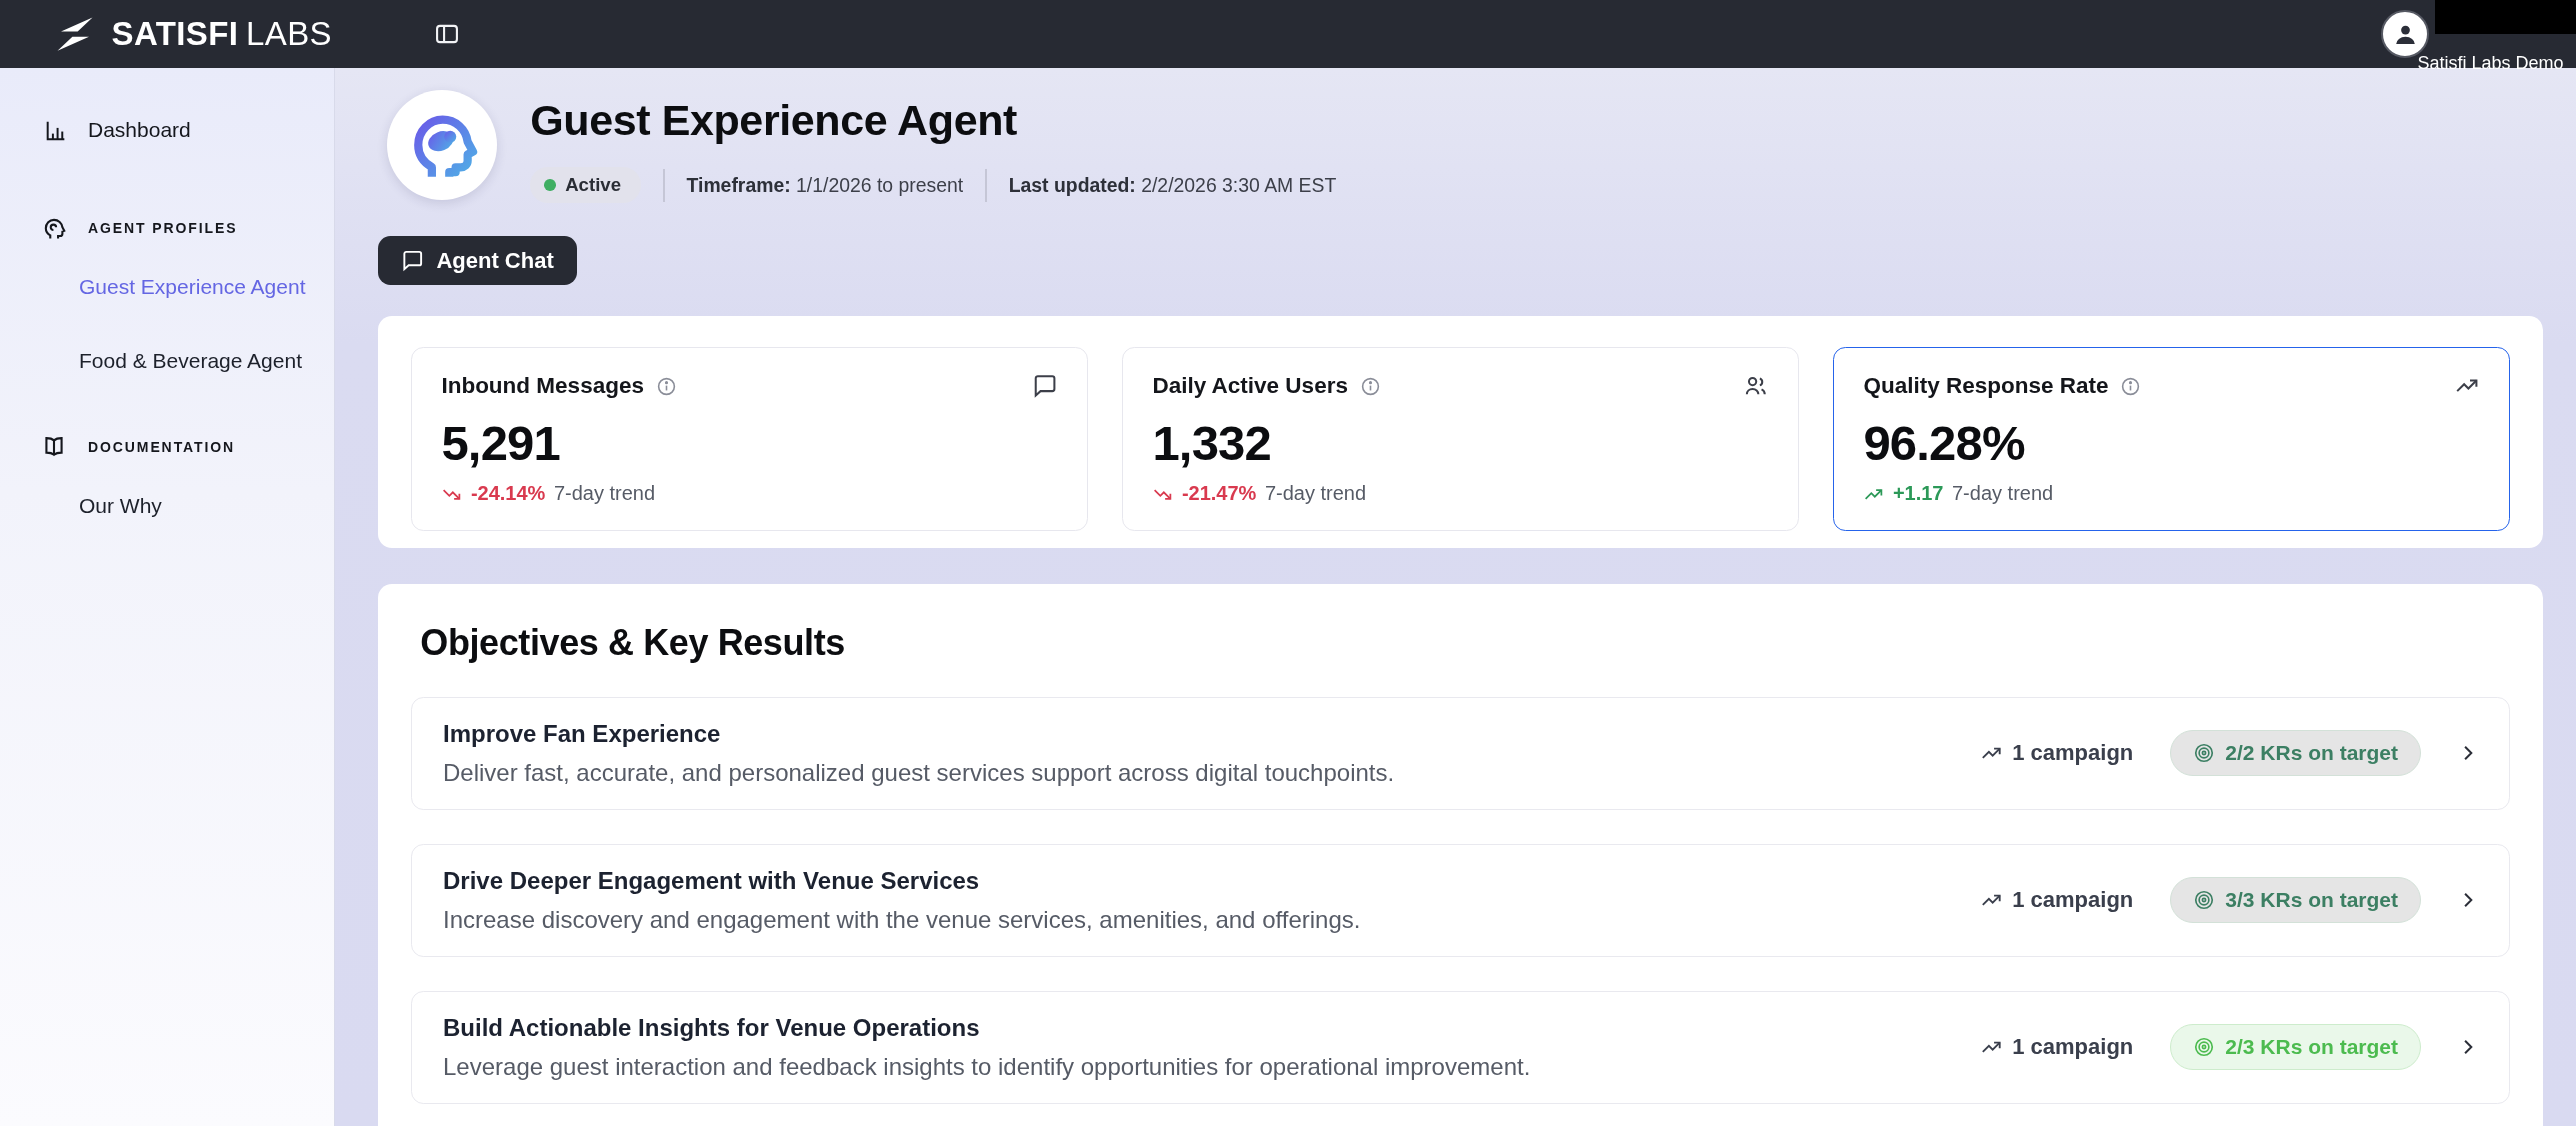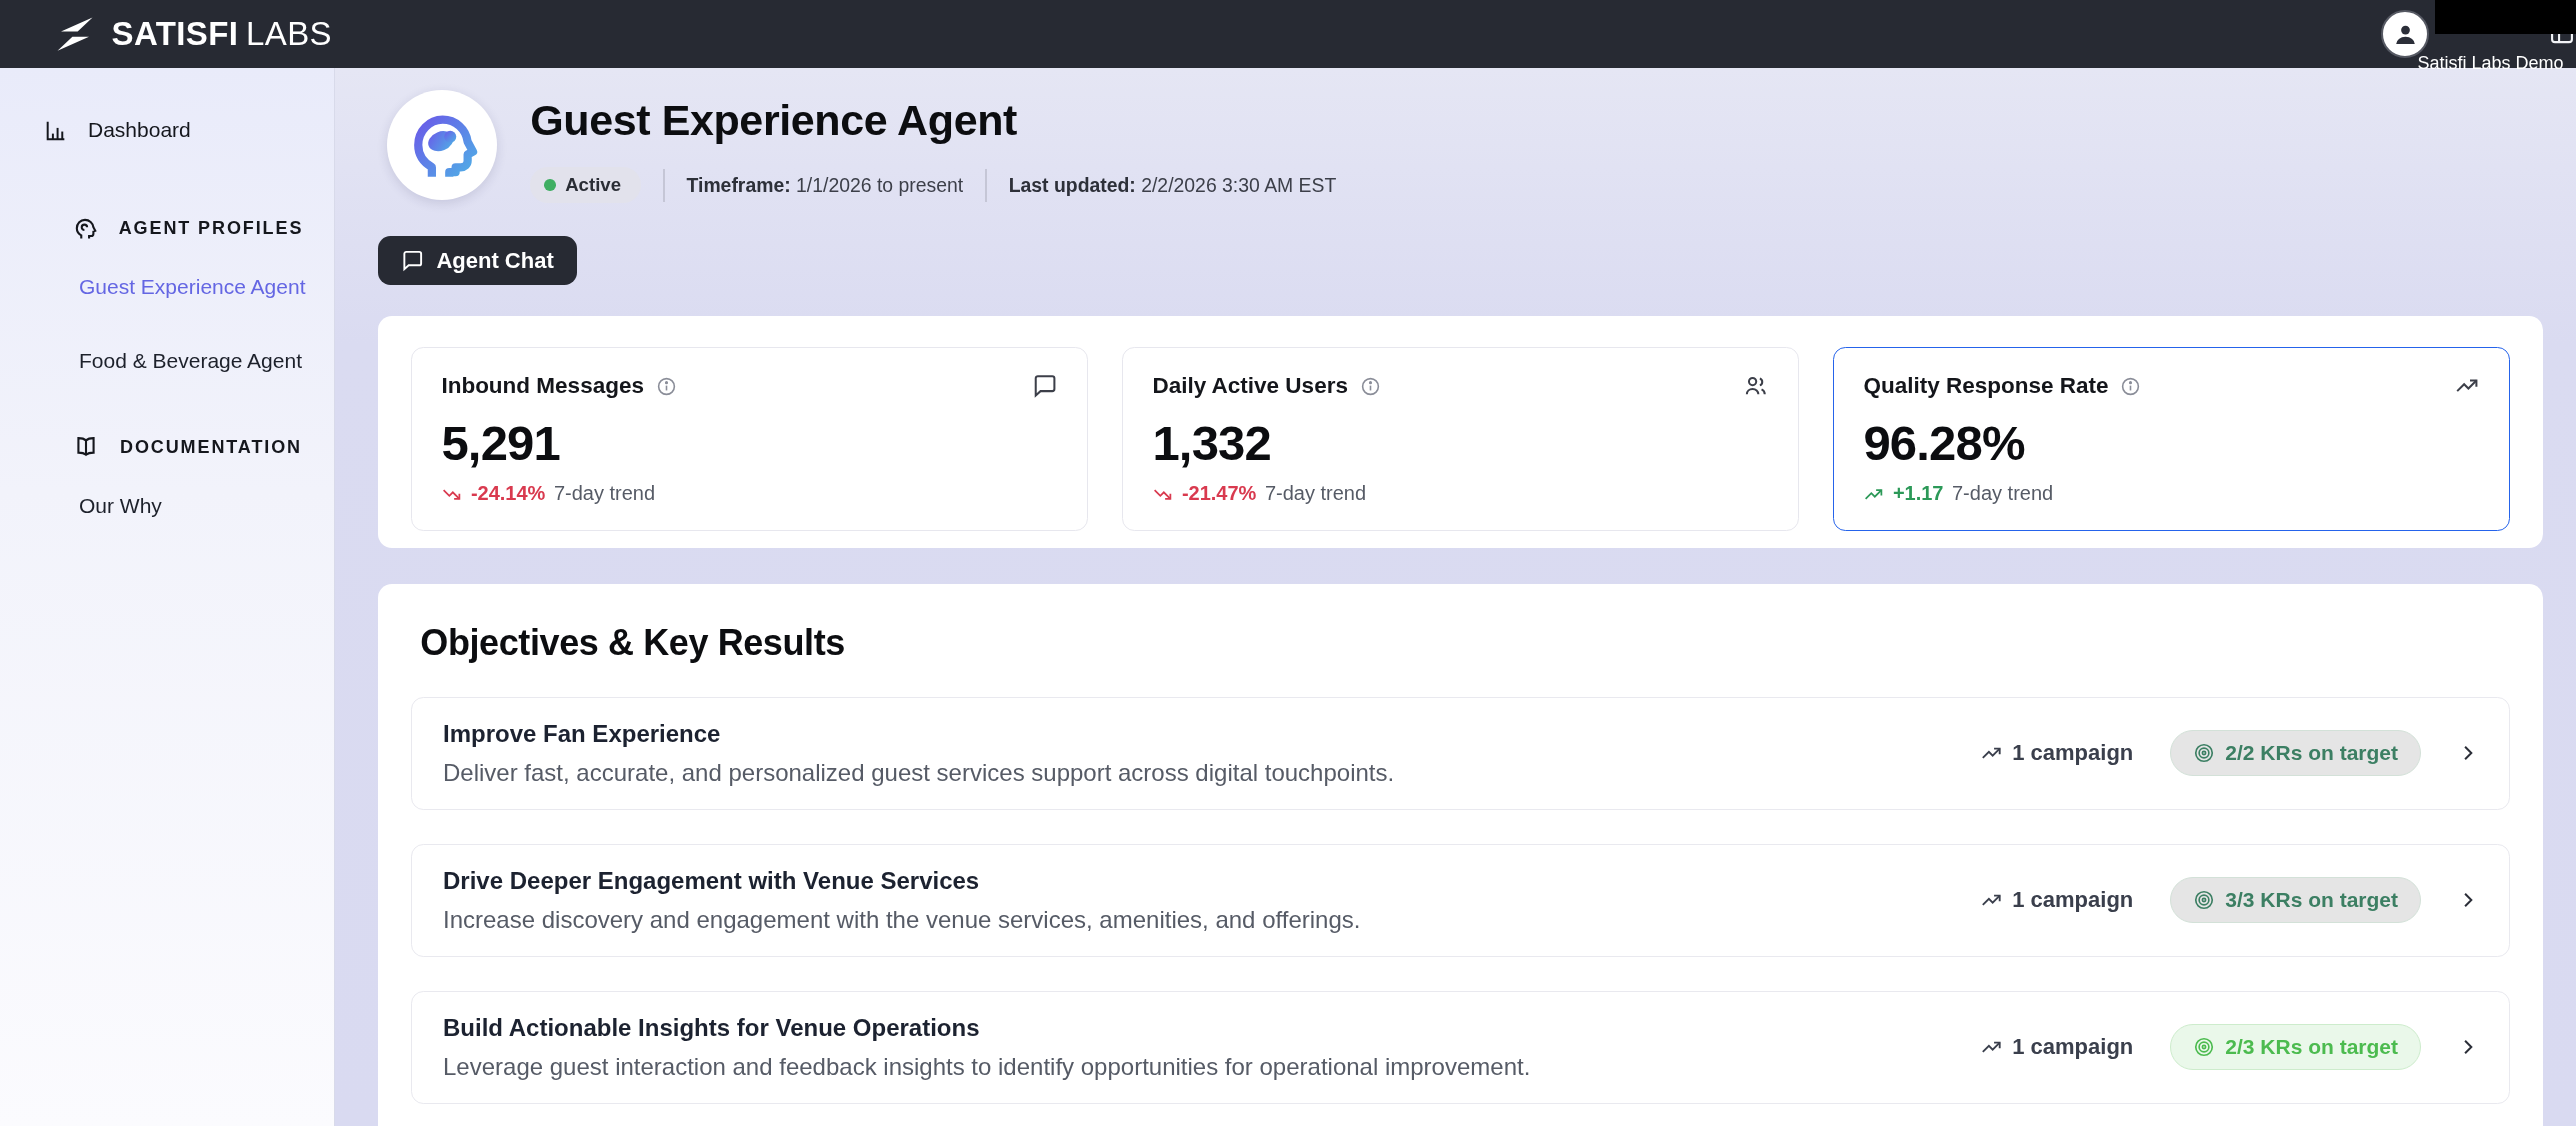--- a/index.html
+++ b/index.html
@@ -1,40 +1,40 @@
 <!DOCTYPE html>
 <html style="font-size:12.4px"><head>
 <meta charset="utf-8">
 <style>
   * { margin:0; padding:0; box-sizing:border-box; }
   html,body { width:2576px; height:1127px; overflow:hidden; font-family:"Liberation Sans", sans-serif; background:#d9daf1; }
 
   
-  .topbar { position:relative; height:68px; background:#272a33; display:flex; align-items:center; padding-left:54px;justify-content:space-between; }
+  .topbar { position:relative; height:68px; background:#272a33; display:flex; align-items:center; padding-left:54px; }
   .logo { display:flex; align-items:center; gap:15.5px; }
   .logo svg { width:42px; height:42px; }
   .brand { color:#fff; font-size:33px; letter-spacing:0.4px; white-space:nowrap; }
   .brand .b1 { font-weight:700; }
   .brand .b2 { font-weight:300; margin-left:7.7px; }
   .panel-toggle { margin-left:101px; width:28px; height:28px; color:#f2f3f6; cursor:pointer; }
   .tb-right-avatar { position:absolute; top:10px; right:147px; width:48px; height:48px; border-radius:50%;
        background:#fff; border:2.3px solid #565963; display:flex; align-items:center; justify-content:center; }
   .tb-right-avatar svg { width:31px; height:31px; }
   .tooltip-box { position:absolute; top:0; right:0; width:141px; height:34px; background:#000; }
   .tooltip-text { position:absolute; top:53px; right:12.4px; color:#fff; font-size:18px; white-space:nowrap; }
 
   
   .app { display:flex; height:1059px; }
   .sidebar { width:335px; background:linear-gradient(180deg,#e9ebfa 0%,#f2f3fb 40%,#fbfbfe 100%);
        border-right:0.8px solid #d8daea; padding-top:45px; flex-shrink:0; }
   .nav-item { display:flex; align-items:center; gap:20px; padding-left:43px; height:34px; font-size:21px; color:#15171d; cursor:pointer; }
   .nav-item svg { width:25px; height:25px; flex-shrink:0; }
   .nav-dashboard { margin-bottom:64px; }
   .nav-section { display:flex; align-items:center; gap:20px; padding-left:40px; height:34px;
-       font-size:18px; font-weight:700; letter-spacing:1.9px; color:#15171d; margin-bottom:26px;justify-content:center; }
+       font-size:14px; font-weight:700; letter-spacing:1.9px; color:#15171d; margin-bottom:26px; }
   .nav-section svg { width:28px; height:28px; flex-shrink:0; }
   .nav-sub { display:block; padding-left:79px; font-size:21px; color:#1d212b; height:31px; line-height:31px; margin-bottom:43px; cursor:pointer; }
   .nav-sub.active { color:#6466e3; }
   .nav-sub.last-of-group { margin-bottom:54px; }
 
   .main { flex:1; background:linear-gradient(180deg,#e5e6f4 0%,#dadbf1 26%,#d9daf1 100%); padding:22px 33px 0 43px; }
 
   
   .page-head { display:flex; gap:33px; margin-left:9.3px; }
   .agent-avatar { width:110px; height:110px; border-radius:50%; background:#fff; box-shadow:0 3.1px 11px rgba(40,40,90,.14);

